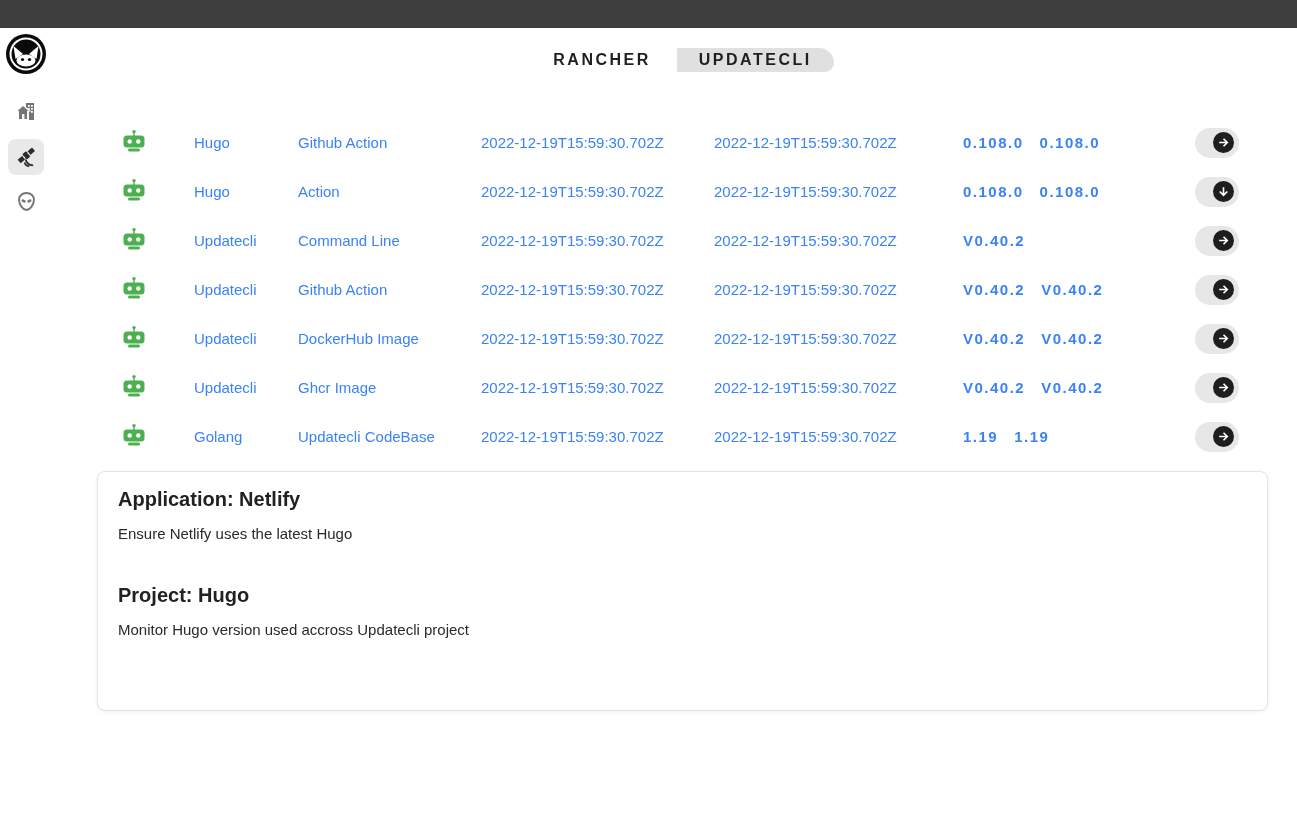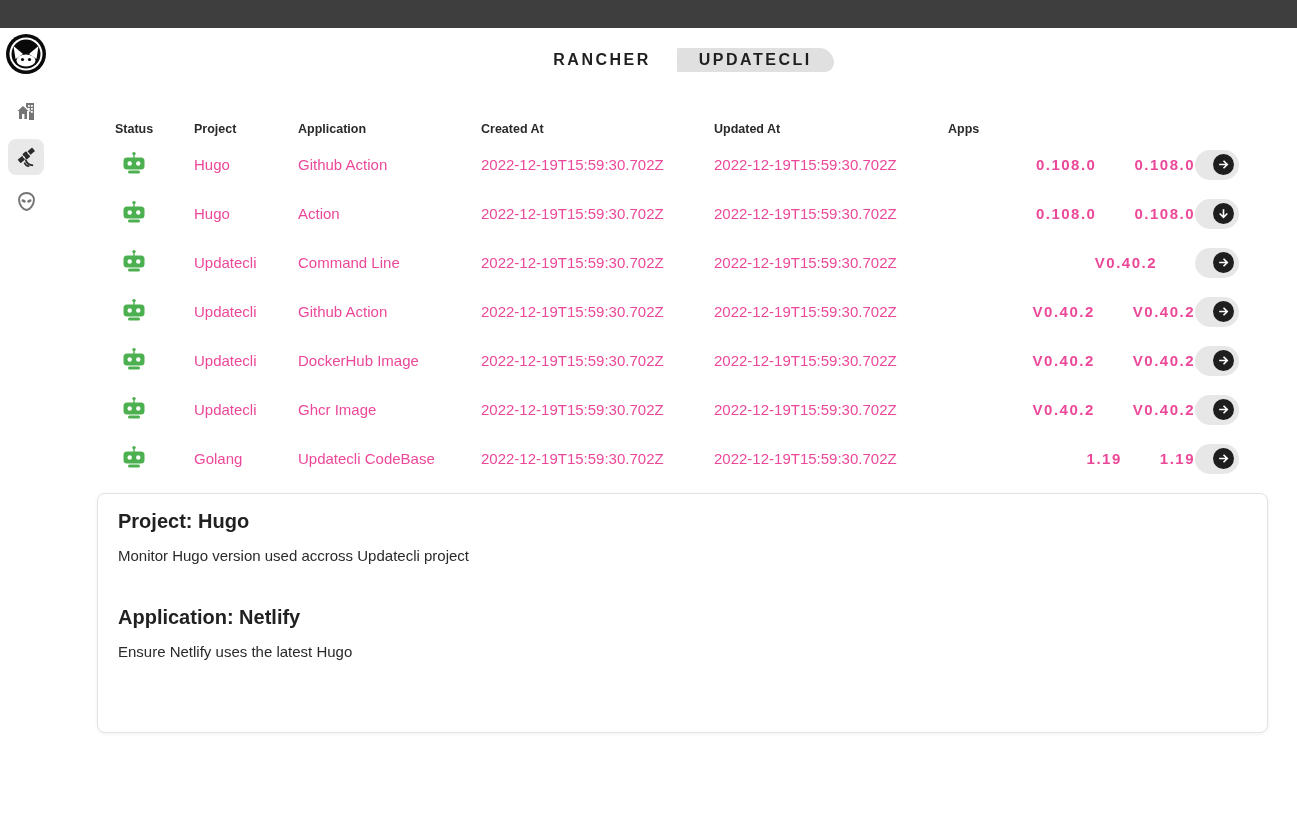--- a/index.html
+++ b/index.html
@@ -23,22 +23,22 @@
   .tabs { margin-top:20px; display:flex; justify-content:center; align-items:center; }
   .tab { font-size:16px; font-weight:700; letter-spacing:2.5px; color:#1f1f1f;
     padding:3px 22px; cursor:pointer; }
   .tab.active { background:#e0e0e0; border-radius:2px 20px 12px 2px; }
   .tab.inactive { margin-right:4px; }
 
   .table { margin-top:46px; }
   .trow { display:grid; grid-template-columns:79px 104px 183px 233px 234px 247px 45px;
     align-items:center; padding-left:18px; }
   .thead { height:22px; font-size:12.5px; font-weight:700; color:#2a2a2a; }
-  .tdata { height:49px; font-size:15px; color:#ec4899; }
-  .apps-cell { display:flex; gap:38px; padding-left:15px; font-weight:700; letter-spacing:1.5px; font-size:15px;justify-content:flex-end; }
+  .tdata { height:49px; font-size:15px; color:#3b82f6; }
+  .apps-cell { display:flex; gap:16px; padding-left:15px; font-weight:700; letter-spacing:1.5px; font-size:15px; }
   .robot { width:26px; height:24px; margin-left:6px; }
 
   .expander { width:44px; height:30px; border:none; background:#e7e7e7; border-radius:15px;
     display:flex; align-items:center; justify-content:flex-end; padding-right:5px; cursor:pointer; }
   .circle { width:21px; height:21px; background:#1e1e1e; border-radius:50%;
     display:flex; align-items:center; justify-content:center; }
   .arrow-svg { display:block; }
   .expander[data-dir="down"] .arrow-svg { transform:rotate(90deg); }
 
   .detail-card { margin-top:10px; width:1171px; height:240px; background:#fff;
@@ -103,29 +103,20 @@
 </aside>
 
 <main class="content">
 
   <div class="tabs">
     <div class="tab inactive">RANCHER</div>
     <div class="tab active">UPDATECLI</div>
   </div>
 
   <div class="table">
-    <div class="trow thead">
-      <div>Status</div>
-      <div>Project</div>
-      <div>Application</div>
-      <div>Created At</div>
-      <div>Updated At</div>
-      <div>Apps</div>
-      <div></div>
-    </div>
 
     <div class="trow tdata">
       <div><svg class="robot" viewBox="0 0 26 24">
         <circle cx="13" cy="2.6" r="1.7" fill="#4caf50"></circle>
             <rect x="12.3" y="3.5" width="1.4" height="3.5" fill="#4caf50"></rect>
         <rect x="2.5" y="6.5" width="21" height="12" rx="3.5" fill="#4caf50"></rect>
         <circle cx="8.7" cy="12.5" r="2.2" fill="#fff"></circle>
             <circle cx="17.3" cy="12.5" r="2.2" fill="#fff"></circle>
         <rect x="7" y="19.5" width="12" height="3" rx="1.5" fill="#4caf50"></rect>
           </svg></div>
@@ -297,22 +288,22 @@
         <span class="circle">
             <svg class="arrow-svg" width="13" height="13" viewBox="0 0 24 24">
               <path d="M4 12h14M12 5l7 7-7 7" fill="none" stroke="#fff" stroke-width="3"></path>
             </svg>
           </span>
       </button>
     </div>
   </div>
 
   <section class="detail-card">
+    <div class="detail-block">
+      <div class="detail-heading">Application: Netlify</div>
+      <div class="detail-desc">Ensure Netlify uses the latest Hugo</div>
+    </div>
     <div class="detail-block">
       <div class="detail-heading">Project: Hugo</div>
       <div class="detail-desc">Monitor Hugo version used accross Updatecli project</div>
     </div>
-    <div class="detail-block">
-      <div class="detail-heading">Application: Netlify</div>
-      <div class="detail-desc">Ensure Netlify uses the latest Hugo</div>
-    </div>
   </section>
 </main>
 
 </body></html>

